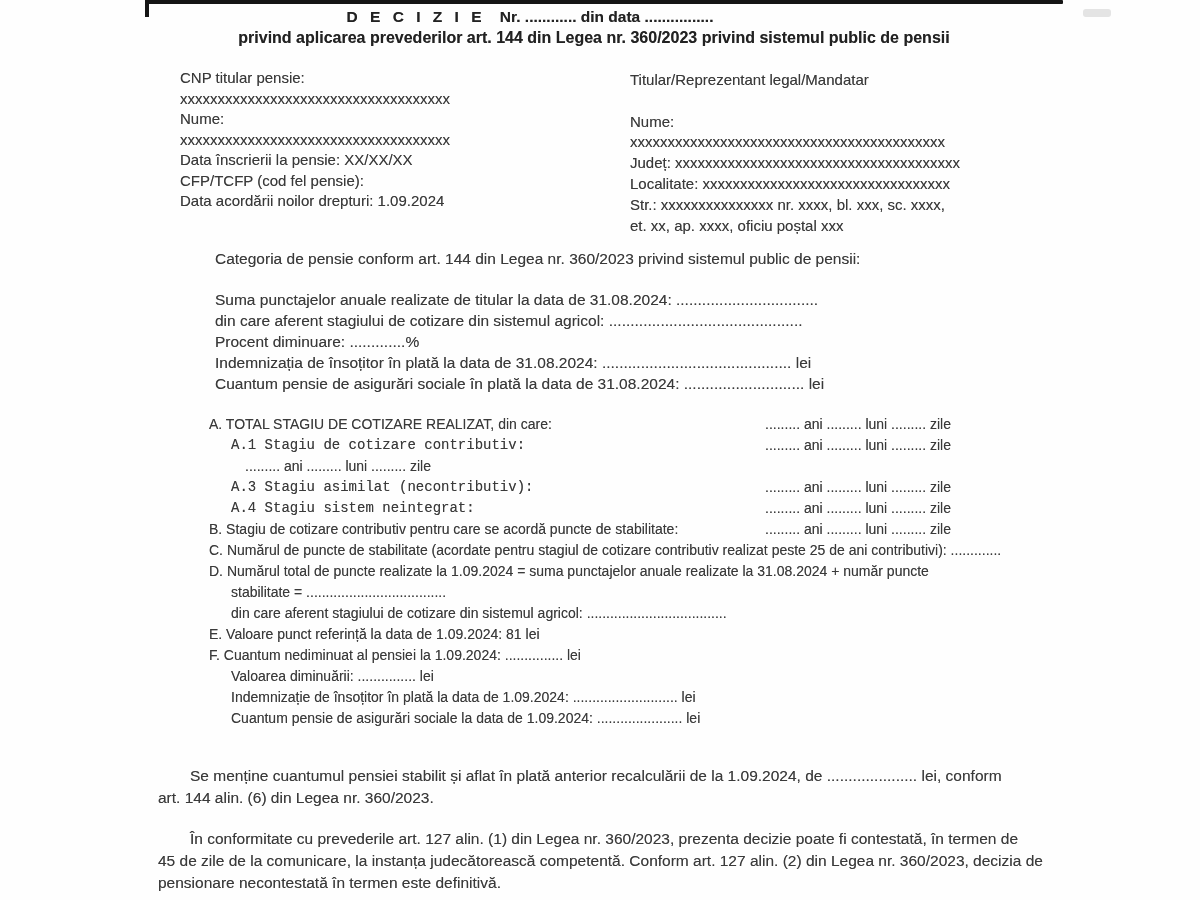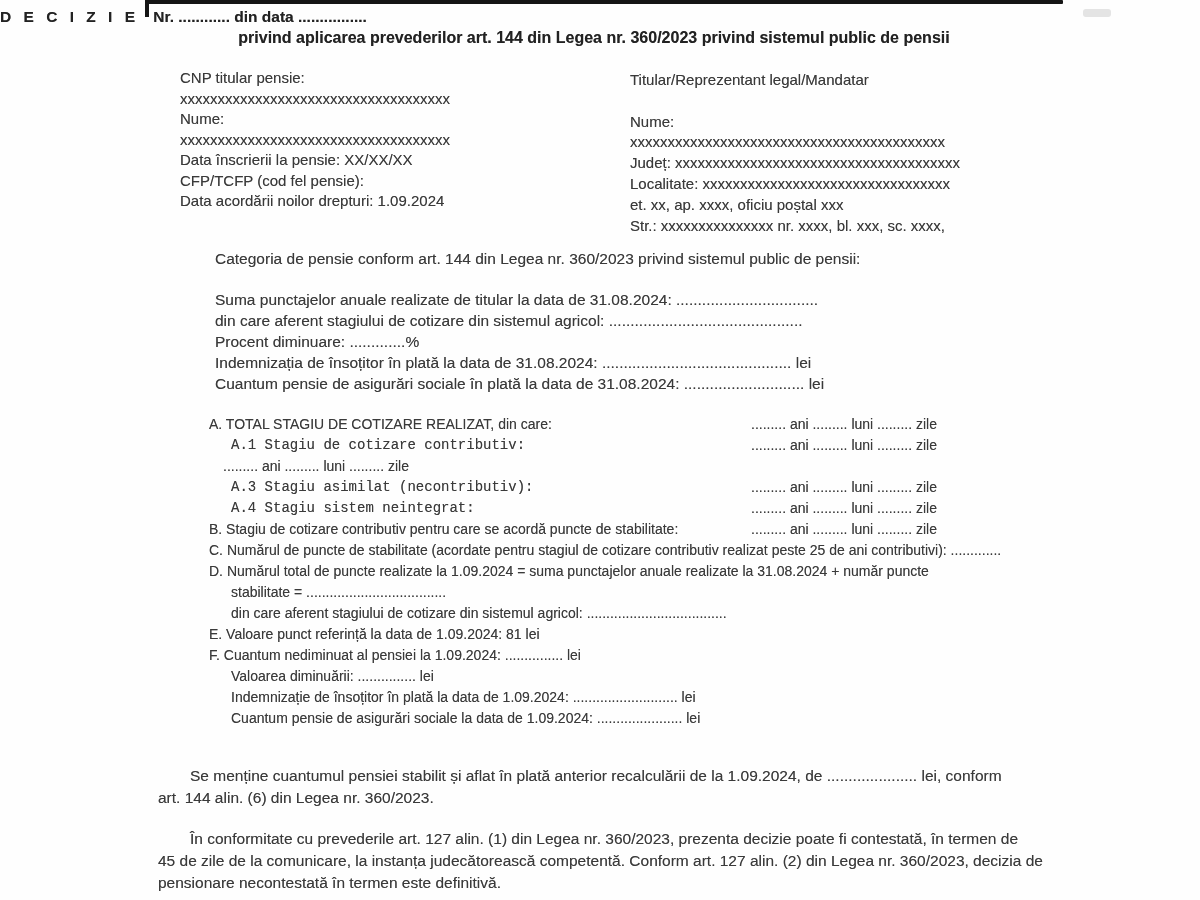--- a/index.html
+++ b/index.html
@@ -16,40 +16,40 @@
     background:#fefefe;
     text-shadow:0 0 0.6px rgba(70,70,70,0.55);
   }
   
   .scan-top-bar { position:absolute; left:145px; top:0; width:918px; height:4px; background:#151515; border-radius:1px; }
   .scan-tick { position:absolute; left:145px; top:0; width:4px; height:17px; background:#151515; }
   .scan-smudge { position:absolute; left:1083px; top:9px; width:28px; height:8px; background:#c9c9c9; opacity:.5; border-radius:3px; }
 
   .title1 {
     position:absolute; left:0; top:8px; width:1060px;
-    font-weight:bold; color:#222; font-size:15.5px;
+    text-align:center; font-weight:bold; color:#222; font-size:15.5px;
   }
   .title1 .decizie { letter-spacing:4px; margin-right:10px; }
   .title2 {
     position:absolute; left:0; top:29px; width:1188px;
     text-align:center; font-weight:bold; color:#222; font-size:16px;
   }
 
   .hdr-left  { position:absolute; left:180px; top:68px;  font-size:15px; line-height:20.5px; }
   .hdr-right { position:absolute; left:630px; top:70px;  font-size:15px; line-height:20.8px; }
   .hdr-gap { height:20.8px; }
 
   .categoria { position:absolute; left:215px; top:250px; font-size:15.5px; }
 
   .sums { position:absolute; left:215px; top:289px; font-size:15.5px; line-height:21px; white-space:nowrap; }
 
   .stagiu { position:absolute; left:209px; top:414px; width:845px; font-size:14px; line-height:21px; white-space:nowrap; }
   .srow { display:flex; width:742px; }
   .srow .lbl { flex:1 1 auto; }
-  .srow .units { flex:0 0 auto; width:214px; text-align:center; }
+  .srow .units { flex:0 0 auto; width:214px; text-align:right;margin-left:8px; }
   .indent1 { padding-left:22px;font-family:Liberation Mono, monospace; }
   .dline2, .dline3, .fsub { padding-left:22px; }
 
   .para { position:absolute; left:158px; width:910px; font-size:15.5px; line-height:22px; color:#3a3a3a;margin-top:20px; }
   .para1 { top:745px; }
   .para2 { top:808px; }
   .pind { padding-left:32px; }
 </style>
 </head>
 <body>
@@ -76,22 +76,22 @@
     <div>Data acordării noilor drepturi: 1.09.2024</div>
   </div>
 
   <div class="hdr-right">
     <div>Titular/Reprezentant legal/Mandatar</div>
     <div class="hdr-gap"></div>
     <div>Nume:</div>
     <div>xxxxxxxxxxxxxxxxxxxxxxxxxxxxxxxxxxxxxxxxxx</div>
     <div>Județ: xxxxxxxxxxxxxxxxxxxxxxxxxxxxxxxxxxxxxx</div>
     <div>Localitate: xxxxxxxxxxxxxxxxxxxxxxxxxxxxxxxxx</div>
+    <div>Str.: xxxxxxxxxxxxxxx nr. xxxx, bl. xxx, sc. xxxx,</div>
     <div>et. xx, ap. xxxx, oficiu poștal xxx</div>
-    <div>Str.: xxxxxxxxxxxxxxx nr. xxxx, bl. xxx, sc. xxxx,</div>
   </div>
 
   <div class="categoria">Categoria de pensie conform art. 144 din Legea nr. 360/2023 privind sistemul public de pensii:</div>
 
   <div class="sums">
     <div>Suma punctajelor anuale realizate de titular la data de 31.08.2024: .................................</div>
     <div>din care aferent stagiului de cotizare din sistemul agricol: .............................................</div>
     <div>Procent diminuare: .............%</div>
     <div>Indemnizația de însoțitor în plată la data de 31.08.2024: ............................................ lei</div>
     <div>Cuantum pensie de asigurări sociale în plată la data de 31.08.2024: ............................ lei</div>

